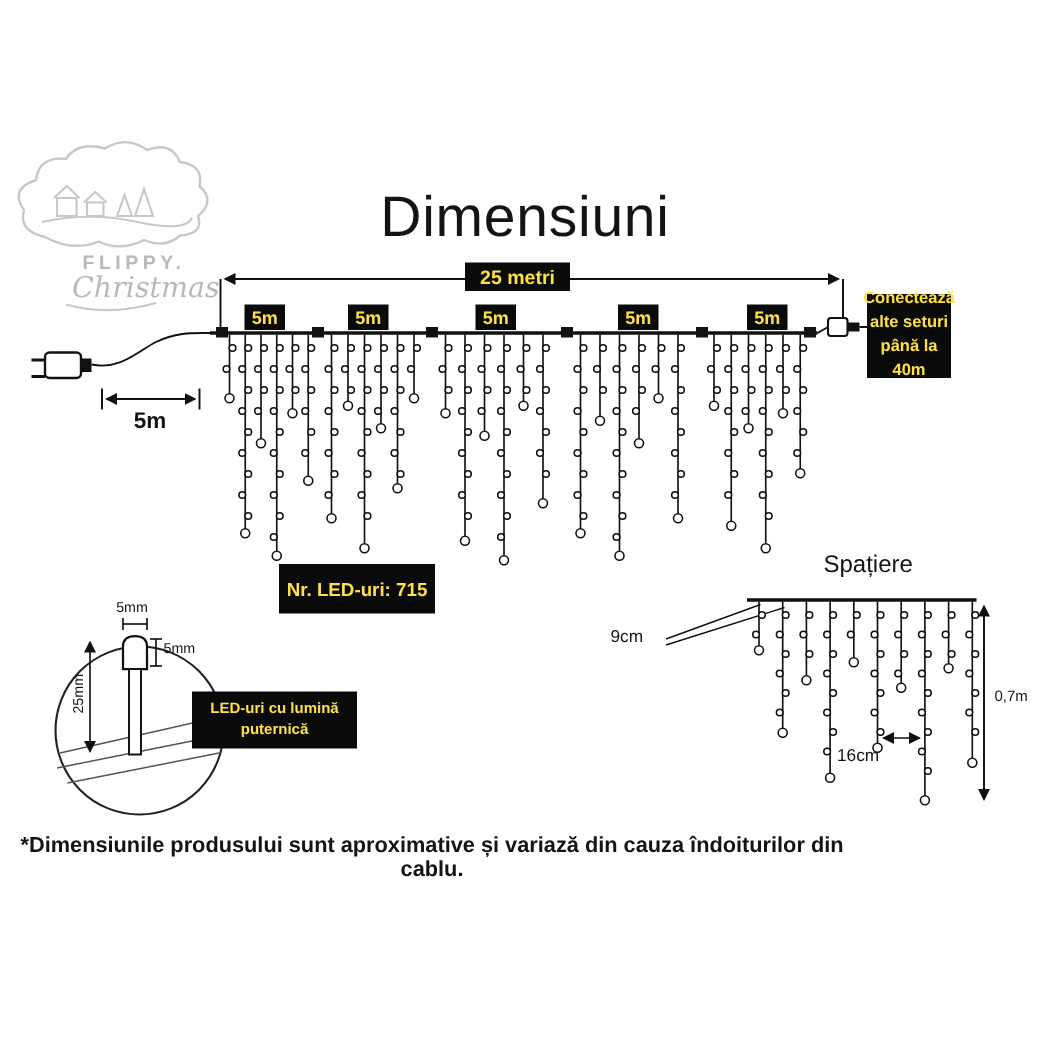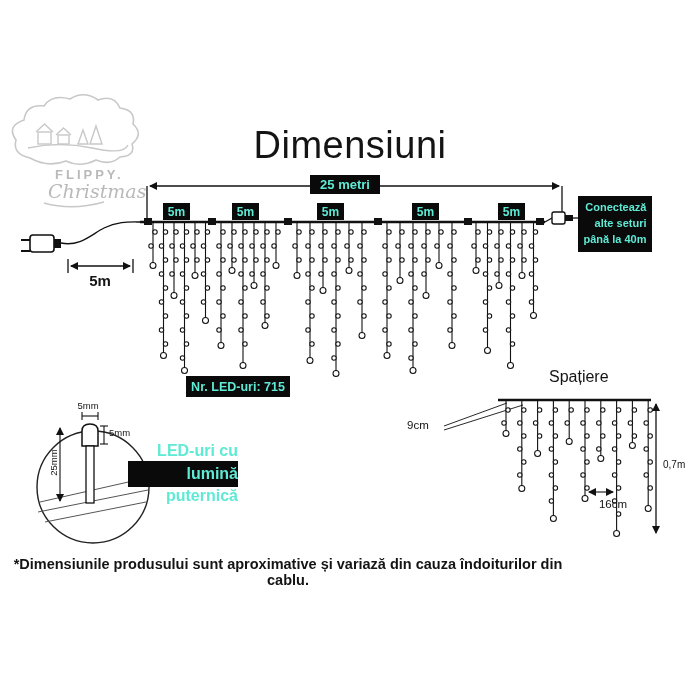--- a/index.html
+++ b/index.html
@@ -1,34 +1,34 @@
 <!DOCTYPE html>
 <html><head>
 <meta charset="utf-8">
 <style>
   *{margin:0;padding:0;box-sizing:border-box}
   html,body{background:#fff}
   body{font-family:"Liberation Sans",sans-serif;color:#141414}
   .page{position:relative;width:700px;height:700px;background:#fff;overflow:hidden}
   svg.diagram{position:absolute;left:0;top:0;z-index:1}
   .ov{position:absolute;z-index:2}
-  .blackbox{background:#0a0a0a;color:#5eead4;display:flex;align-items:center;justify-content:center;
-            text-align:right;font-weight:bold;white-space:pre-line}
+  .blackbox{background:#0a0a0a;color:#fde047;display:flex;align-items:center;justify-content:center;
+            text-align:center;font-weight:bold;white-space:pre-line}
   .title{left:0;top:124px;width:700px;text-align:center;font-size:38px;font-weight:400;letter-spacing:.5px}
   .box-25m{left:310px;top:175px;width:70px;height:19px;font-size:13px}
   .seg{top:203px;width:27px;height:17px;font-size:12px}
-  .connect{left:578px;top:196px;width:74px;height:56px;font-size:11px;line-height:1.45}
-  .ledcount{left:186px;top:376px;width:104px;height:21px;font-size:12.5px}
-  .lednote{left:128px;top:461px;width:110px;height:26px;font-size:16px;line-height:1.4}
+  .connect{left:578px;top:196px;width:56px;height:56px;font-size:11px;line-height:1.45}
+  .ledcount{left:186px;top:376px;width:104px;height:33px;font-size:12.5px}
+  .lednote{left:128px;top:461px;width:110px;height:38px;font-size:10px;line-height:1.4}
   .plain{color:#141414}
   .lead5m{left:78px;top:272px;width:44px;text-align:center;font-size:15px;font-weight:bold}
   .spacing-title{left:549px;top:368px;font-size:16px}
   .marimea{left:25px;top:386px;font-size:16px}
   .lbl-9cm{left:407px;top:419px;width:36px;font-size:11.5px}
-  .lbl-16cm{left:590px;top:498px;width:46px;text-align:center;font-size:11.5px}
+  .lbl-16cm{left:558px;top:498px;width:46px;font-size:11.5px}
   .lbl-07m{left:663px;top:459px;font-size:10px}
   .lbl-5mm-top{left:72px;top:400px;width:32px;text-align:center;font-size:9.5px}
   .lbl-5mm-side{left:109px;top:427px;font-size:9.5px}
   .lbl-25mm{left:30px;top:457px;width:46px;text-align:center;font-size:9.5px;
             transform:rotate(-90deg);transform-origin:center}
   .footnote{left:0;top:556px;width:576px;text-align:center;font-size:14.5px;font-weight:bold}
   
   .cable{stroke:#111;stroke-width:2.4}
   .dim{stroke:#111;stroke-width:1.3;fill:none}
   .dim2{stroke:#111;stroke-width:1.1;fill:none}

